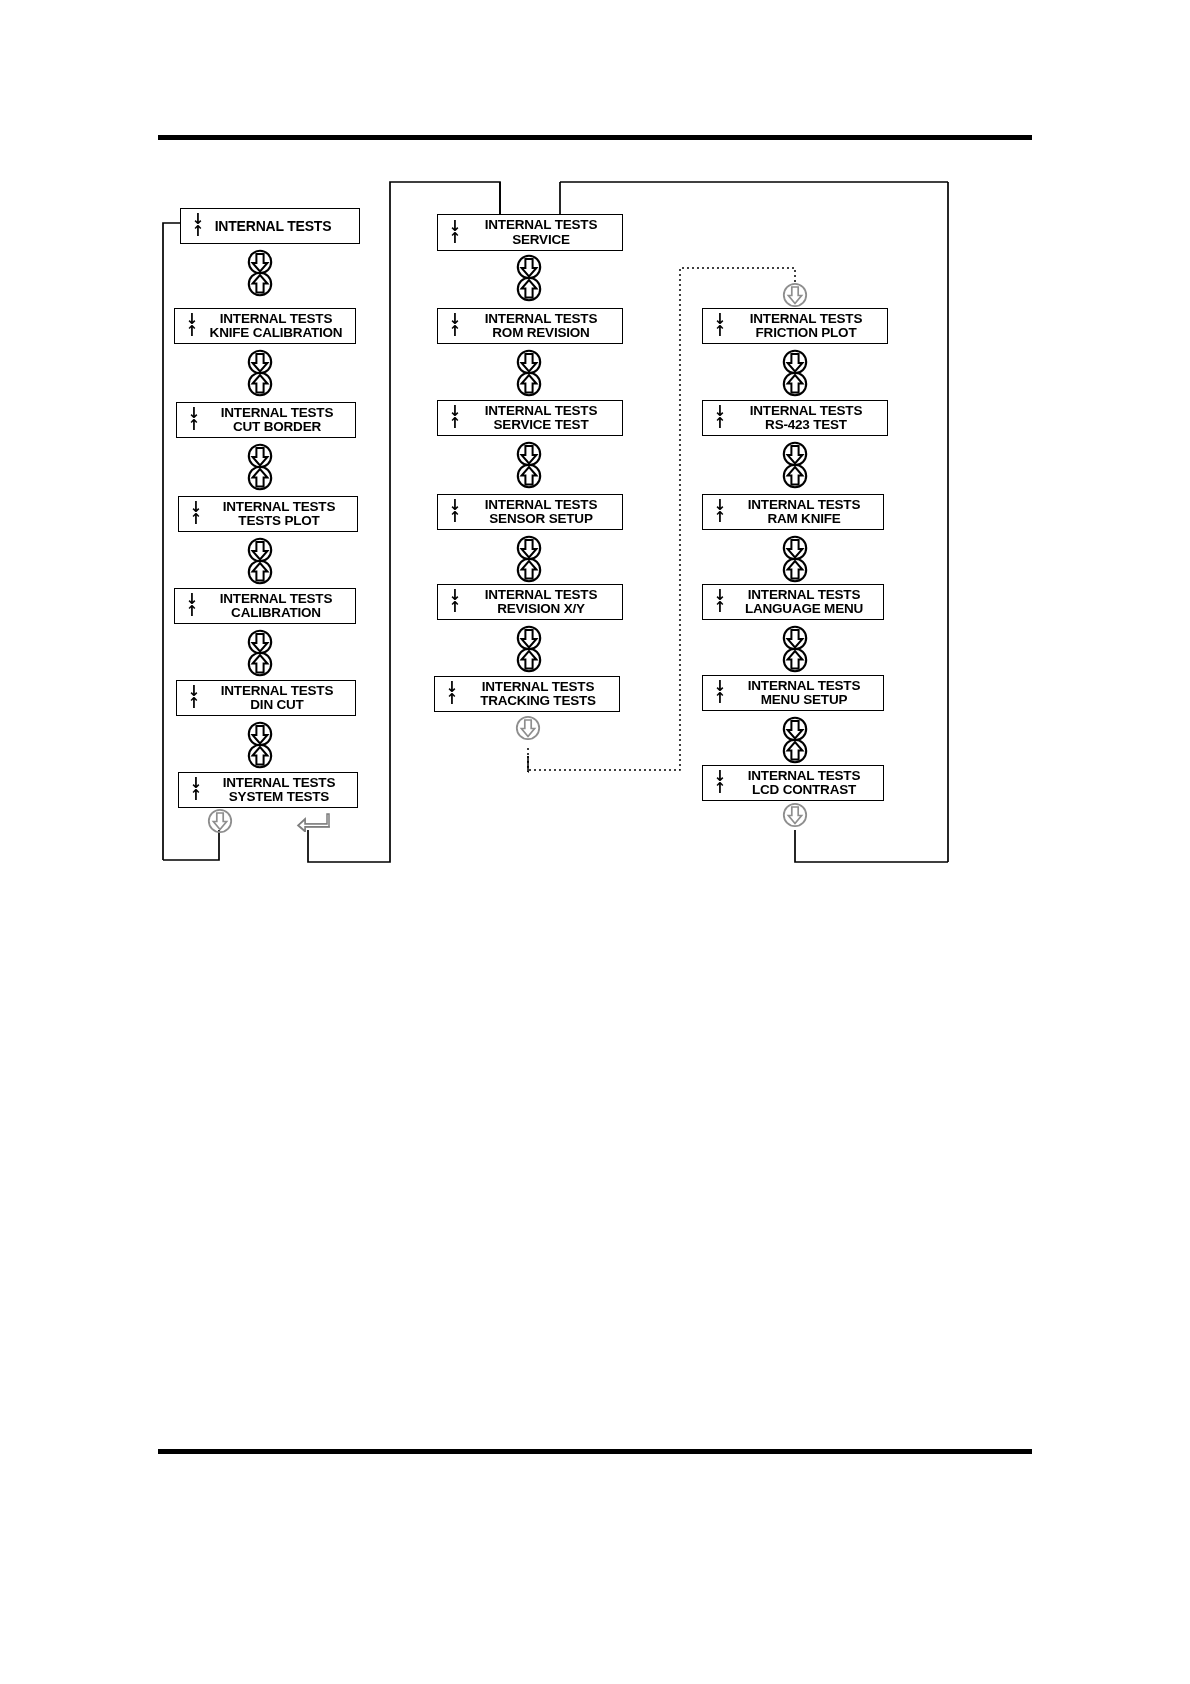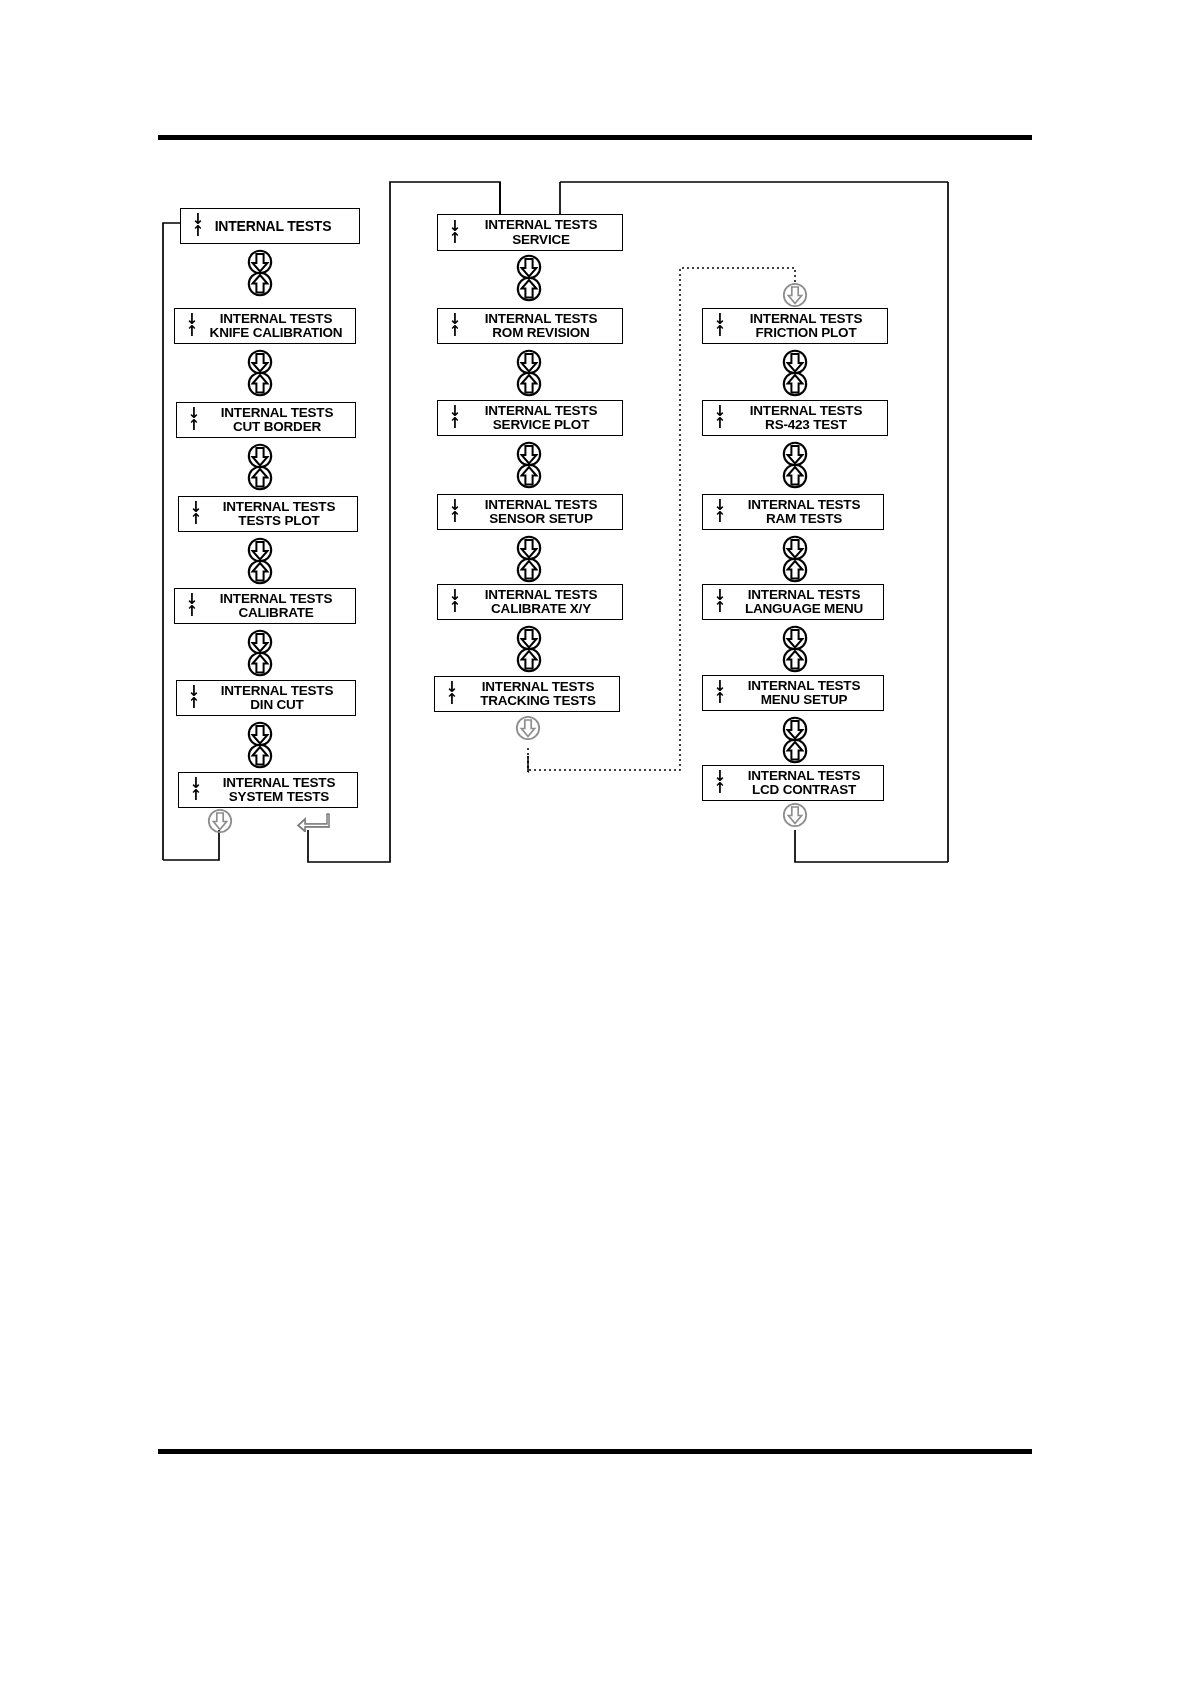--- a/index.html
+++ b/index.html
@@ -166,21 +166,21 @@
     </svg>
   </div>
 
   <div class="lcdbox" style="left:174px;top:588px;width:182px;height:36px;">
     <div class="arrows">
       <span class="ad">↓</span>
       <span class="au">↑</span>
     </div>
     <div class="lcdtext">
       <span class="l1">INTERNAL TESTS</span>
-      <span class="l2">CALIBRATE</span>
+      <span class="l2">CALIBRATION</span>
     </div>
   </div>
 
   <div class="scroll" style="left:243px;top:629px;">
     <svg viewBox="0 0 34 48" width="34" height="48">
       <g fill="none" stroke="#000" stroke-width="2.1">
         <circle cx="17" cy="13" r="11.2"></circle>
           <circle cx="17" cy="35" r="11.2"></circle>
       </g>
       <path d="M13.4 5 L13.4 14 L9.6 14 L17 22.5 L24.4 14 L20.6 14 L20.6 5 Z" fill="#fff" stroke="#000" stroke-width="2"></path>
@@ -279,21 +279,21 @@
     </svg>
   </div>
 
   <div class="lcdbox" style="left:437px;top:400px;width:186px;height:36px;">
     <div class="arrows">
       <span class="ad">↓</span>
       <span class="au">↑</span>
     </div>
     <div class="lcdtext">
       <span class="l1">INTERNAL TESTS</span>
-      <span class="l2">SERVICE PLOT</span>
+      <span class="l2">SERVICE TEST</span>
     </div>
   </div>
 
   <div class="scroll" style="left:512px;top:441px;">
     <svg viewBox="0 0 34 48" width="34" height="48">
       <g fill="none" stroke="#000" stroke-width="2.1">
         <circle cx="17" cy="13" r="11.2"></circle>
           <circle cx="17" cy="35" r="11.2"></circle>
       </g>
       <path d="M13.4 5 L13.4 14 L9.6 14 L17 22.5 L24.4 14 L20.6 14 L20.6 5 Z" fill="#fff" stroke="#000" stroke-width="2"></path>
@@ -323,21 +323,21 @@
     </svg>
   </div>
 
   <div class="lcdbox" style="left:437px;top:584px;width:186px;height:36px;">
     <div class="arrows">
       <span class="ad">↓</span>
       <span class="au">↑</span>
     </div>
     <div class="lcdtext">
       <span class="l1">INTERNAL TESTS</span>
-      <span class="l2">CALIBRATE X/Y</span>
+      <span class="l2">REVISION X/Y</span>
     </div>
   </div>
 
   <div class="scroll" style="left:512px;top:625px;">
     <svg viewBox="0 0 34 48" width="34" height="48">
       <g fill="none" stroke="#000" stroke-width="2.1">
         <circle cx="17" cy="13" r="11.2"></circle>
           <circle cx="17" cy="35" r="11.2"></circle>
       </g>
       <path d="M13.4 5 L13.4 14 L9.6 14 L17 22.5 L24.4 14 L20.6 14 L20.6 5 Z" fill="#fff" stroke="#000" stroke-width="2"></path>
@@ -414,21 +414,21 @@
     </svg>
   </div>
 
   <div class="lcdbox" style="left:702px;top:494px;width:182px;height:36px;">
     <div class="arrows">
       <span class="ad">↓</span>
       <span class="au">↑</span>
     </div>
     <div class="lcdtext">
       <span class="l1">INTERNAL TESTS</span>
-      <span class="l2">RAM TESTS</span>
+      <span class="l2">RAM KNIFE</span>
     </div>
   </div>
 
   <div class="scroll" style="left:778px;top:535px;">
     <svg viewBox="0 0 34 48" width="34" height="48">
       <g fill="none" stroke="#000" stroke-width="2.1">
         <circle cx="17" cy="13" r="11.2"></circle>
           <circle cx="17" cy="35" r="11.2"></circle>
       </g>
       <path d="M13.4 5 L13.4 14 L9.6 14 L17 22.5 L24.4 14 L20.6 14 L20.6 5 Z" fill="#fff" stroke="#000" stroke-width="2"></path>

